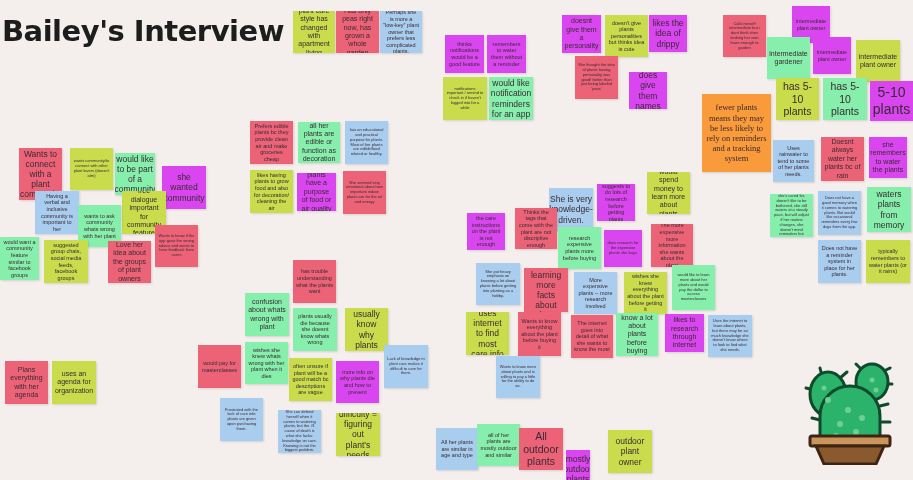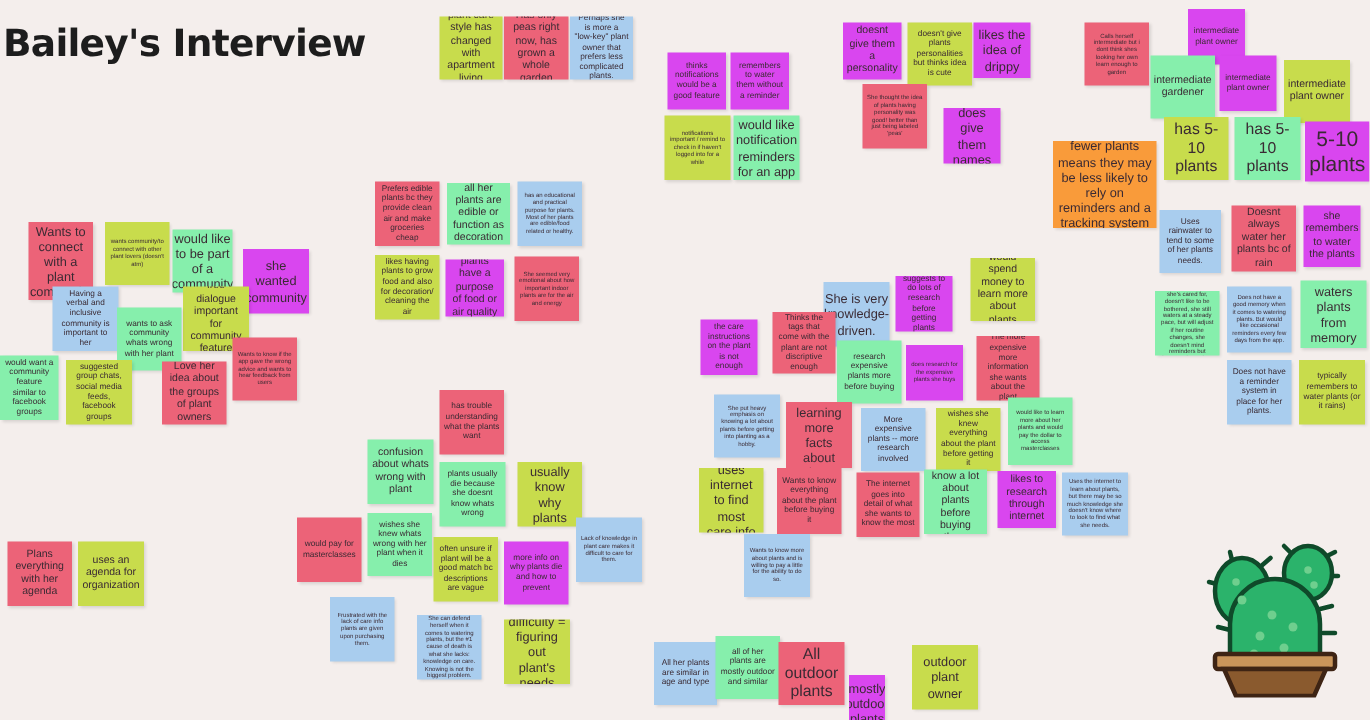--- a/index.html
+++ b/index.html
@@ -4,21 +4,21 @@
   <style>
     html, body { margin: 0; padding: 0; }
     body {
       width: 913px; height: 480px; overflow: hidden;
       background: #f4eeec; position: relative;
       font-family: "Liberation Sans", "DejaVu Sans", sans-serif;
     }
     .title {
       position: absolute; left: 2px; top: 14px;
       font-family: "DejaVu Sans", sans-serif; font-weight: bold;
-      font-size: 25px; color: #1d1d1d; letter-spacing: -0.5px;
+      font-size: 29px; color: #1d1d1d; letter-spacing: -0.5px;
       margin: 0;
     }
     .note {
       position: absolute; box-sizing: border-box;
       display: flex; align-items: center; justify-content: center;
       text-align: center; color: #3a2a33; padding: 3px;
       line-height: 1.2; box-shadow: 1px 1px 2px rgba(0,0,0,0.12);
       overflow: hidden; word-wrap: break-word;
     }
     .green  { background: #c8dc4c; }
@@ -56,21 +56,21 @@
 <div class="note purple l" style="left:629px;top:72px;width:38px;height:37px;">does give them names</div>
 
 <div class="note red xs" style="left:723px;top:15px;width:43px;height:42px;">Calls herself intermediate but i dont think shes looking her own learn enough to garden</div>
 <div class="note purple s" style="left:792px;top:6px;width:38px;height:37px;">intermediate plant owner</div>
 <div class="note pink m" style="left:767px;top:37px;width:43px;height:42px;">intermediate gardener</div>
 <div class="note purple s" style="left:813px;top:37px;width:38px;height:37px;">intermediate plant owner</div>
 <div class="note green m" style="left:856px;top:40px;width:44px;height:42px;">intermediate plant owner</div>
 <div class="note green xl" style="left:776px;top:78px;width:43px;height:42px;">has 5-10 plants</div>
 <div class="note pink xl" style="left:823px;top:78px;width:44px;height:42px;">has 5-10 plants</div>
 <div class="note purple xxl" style="left:870px;top:81px;width:43px;height:40px;">5-10 plants</div>
-<div class="note orange l" style="left:702px;top:94px;width:69px;height:58px;">fewer plants means they may be less likely to rely on reminders and a tracking system</div>
+<div class="note orange l" style="left:702px;top:94px;width:69px;height:78px;font-family:Liberation Serif, serif;">fewer plants means they may be less likely to rely on reminders and a tracking system</div>
 <div class="note blue s" style="left:773px;top:140px;width:41px;height:42px;">Uses rainwater to tend to some of her plants needs.</div>
 <div class="note red m" style="left:821px;top:137px;width:43px;height:44px;">Doesnt always water her plants bc of rain</div>
 <div class="note purple m" style="left:869px;top:137px;width:38px;height:41px;">she remembers to water the plants</div>
 
 <div class="note red l" style="left:19px;top:148px;width:43px;height:52px;">Wants to connect with a plant community</div>
 <div class="note green xs" style="left:70px;top:148px;width:43px;height:42px;">wants community/to connect with other plant lovers (doesn't atm)</div>
 <div class="note pink l" style="left:115px;top:153px;width:40px;height:42px;">would like to be part of a community</div>
 <div class="note purple l" style="left:162px;top:166px;width:44px;height:43px;">she wanted community</div>
 <div class="note blue s" style="left:35px;top:191px;width:44px;height:43px;">Having a verbal and inclusive community is important to her</div>
 <div class="note green m" style="left:122px;top:191px;width:44px;height:43px;">free dialogue important for community feature</div>

